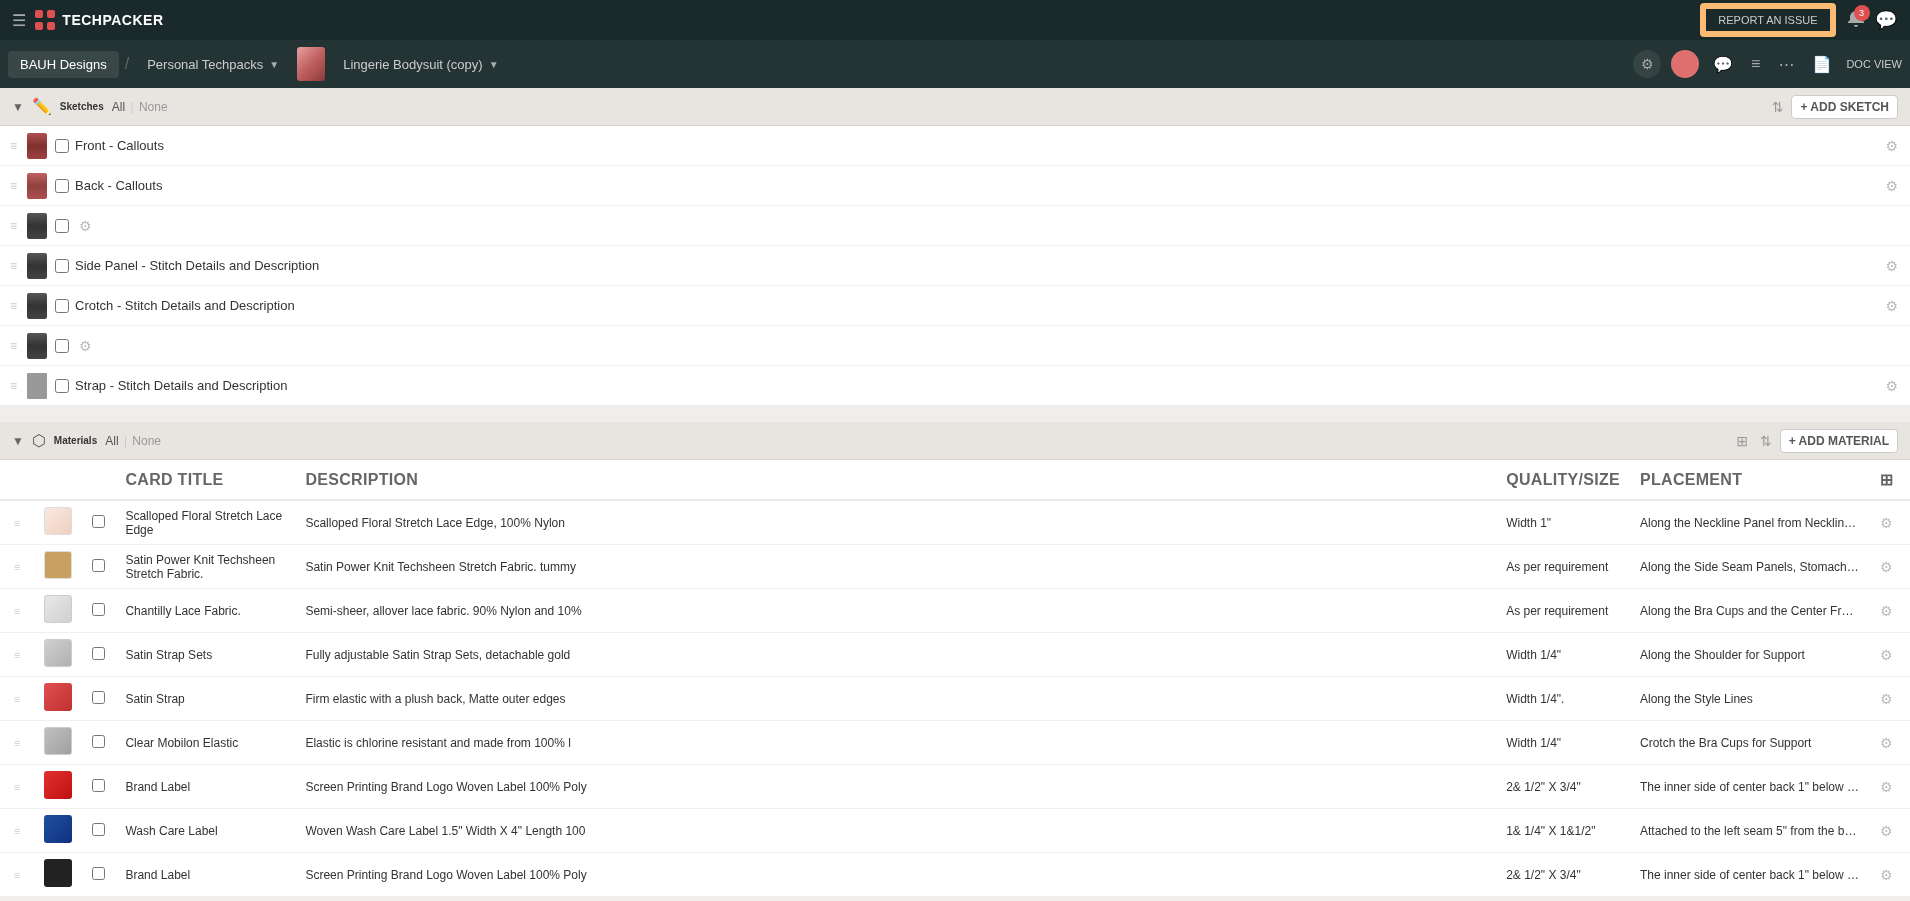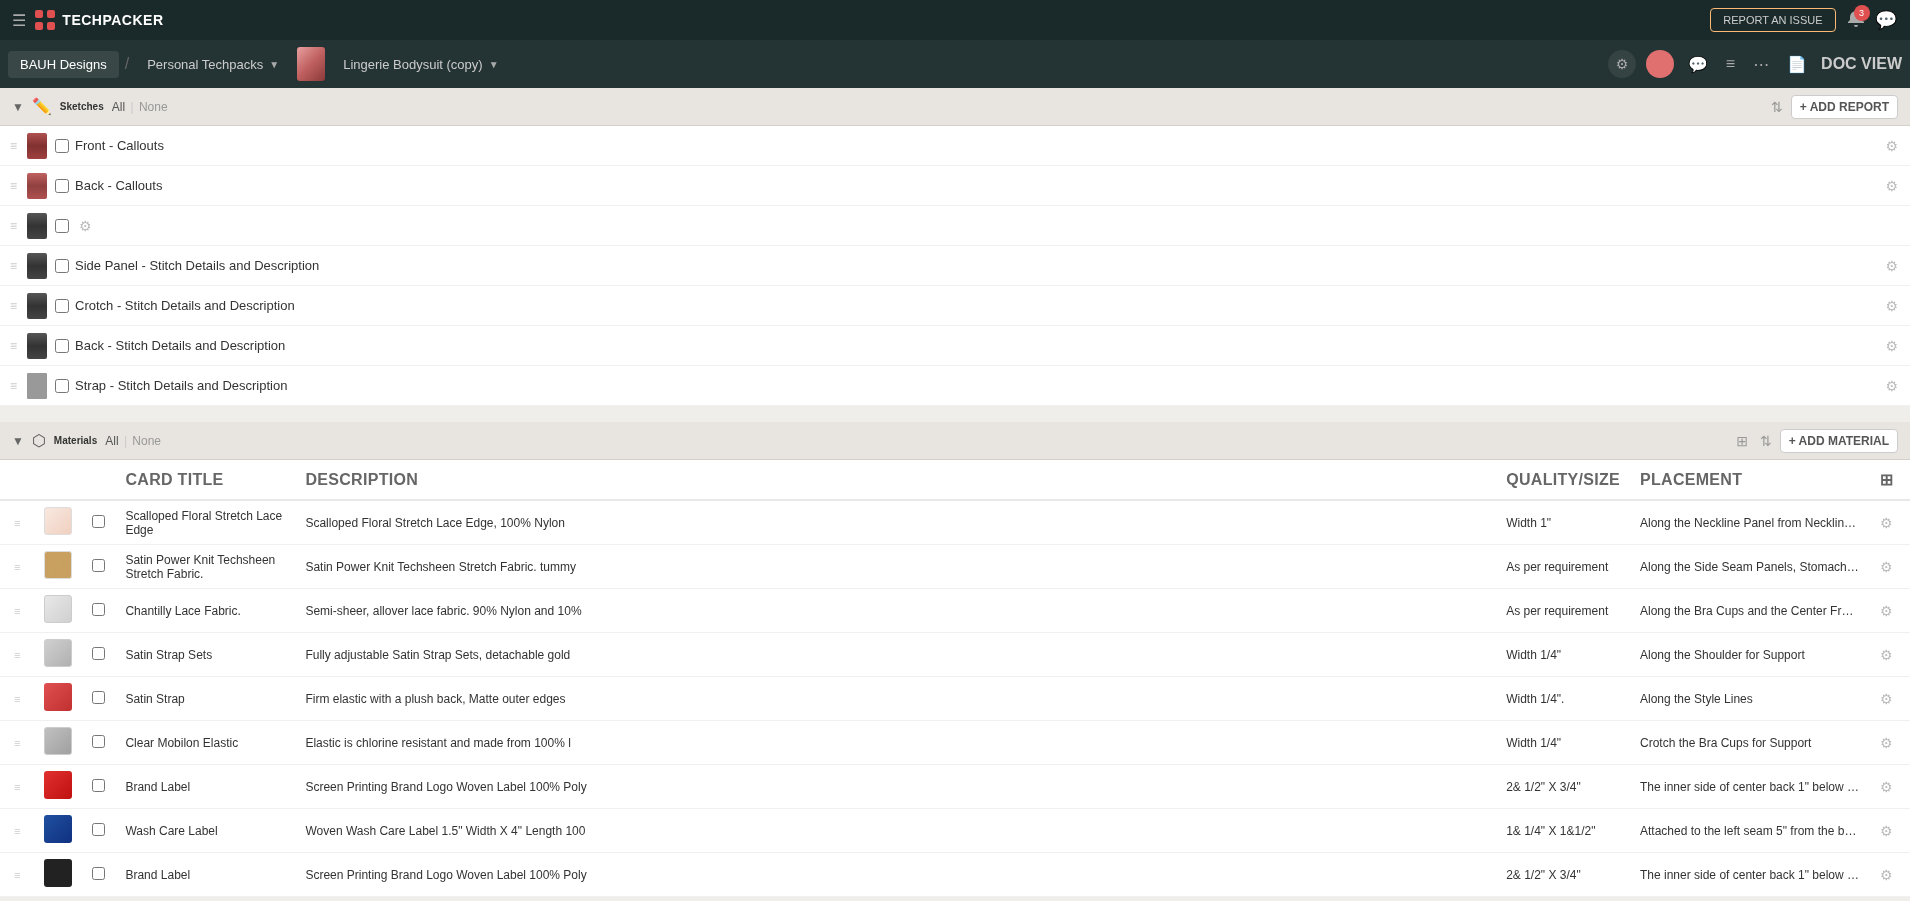--- a/index.html
+++ b/index.html
@@ -236,21 +236,21 @@
 
     .top-nav-right {
       margin-left: auto;
       display: flex;
       align-items: center;
       gap: 10px;
     }
     .report-btn {
       padding: 5px 12px;
       background: transparent;
-      border: 1px solid #fdba74;
+      border: 6px solid #fdba74;
       border-radius: 4px;
       color: #ccc;
       font-size: 11px;
       cursor: pointer;
     }
     .notif-badge {
       position: relative;
       color: #aaa;
       cursor: pointer;
     }
@@ -313,36 +313,36 @@
     <span>Lingerie Bodysuit (copy)</span>
     <span class="chevron">▼</span>
   </div>
   <div class="tab-right-actions">
     <div class="gear-btn">⚙</div>
     <div class="avatar-circle"></div>
     <span class="icon-btn">💬</span>
     <span class="icon-btn">≡</span>
     <span class="icon-btn">⋯</span>
     <span class="icon-btn">📄</span>
-    <span style="font-size:16px;color:#ccc;cursor:pointer;font-weight:bold;">DOC VIEW</span>
+    <span style="font-size:11px;color:#ccc;cursor:pointer;">DOC VIEW</span>
   </div>
 </div>
 
 <div class="section-header">
   <span class="section-toggle">▼</span>
   <span class="section-icon">✏️</span>
   <span class="section-title">Sketches</span>
   <div class="section-filter">
     <span class="active-filter">All</span>
     <span class="separator"> | </span>
     <span>None</span>
   </div>
   <div class="section-right">
     <span class="sort-icon">⇅</span>
-    <button class="add-btn">+ ADD REPORT</button>
+    <button class="add-btn">+ ADD SKETCH</button>
   </div>
 </div>
 
 <div class="sketches-list" id="sketches-list">
     <div class="sketch-row">
     <span class="drag-handle">≡</span>
     <div class="sketch-thumb">
       <div class="sketch-thumb-img bodysuit-front"></div>
     </div>
     <input type="checkbox" class="sketch-checkbox" style="">
@@ -383,21 +383,20 @@
     <input type="checkbox" class="sketch-checkbox" style="">
     <span class="sketch-name">Crotch - Stitch Details and Description</span>
     <span class="sketch-settings">⚙</span>
   </div>
     <div class="sketch-row">
     <span class="drag-handle">≡</span>
     <div class="sketch-thumb">
       <div class="sketch-thumb-img bodysuit-detail"></div>
     </div>
     <input type="checkbox" class="sketch-checkbox" style="">
-    <span class="sketch-name">Back - Stitch Details and Description</span>
     <span class="sketch-settings">⚙</span>
   </div>
     <div class="sketch-row">
     <span class="drag-handle">≡</span>
     <div class="sketch-thumb">
       <div class="sketch-thumb-img strap"></div>
     </div>
     <input type="checkbox" class="sketch-checkbox" style="">
     <span class="sketch-name">Strap - Stitch Details and Description</span>
     <span class="sketch-settings">⚙</span>

